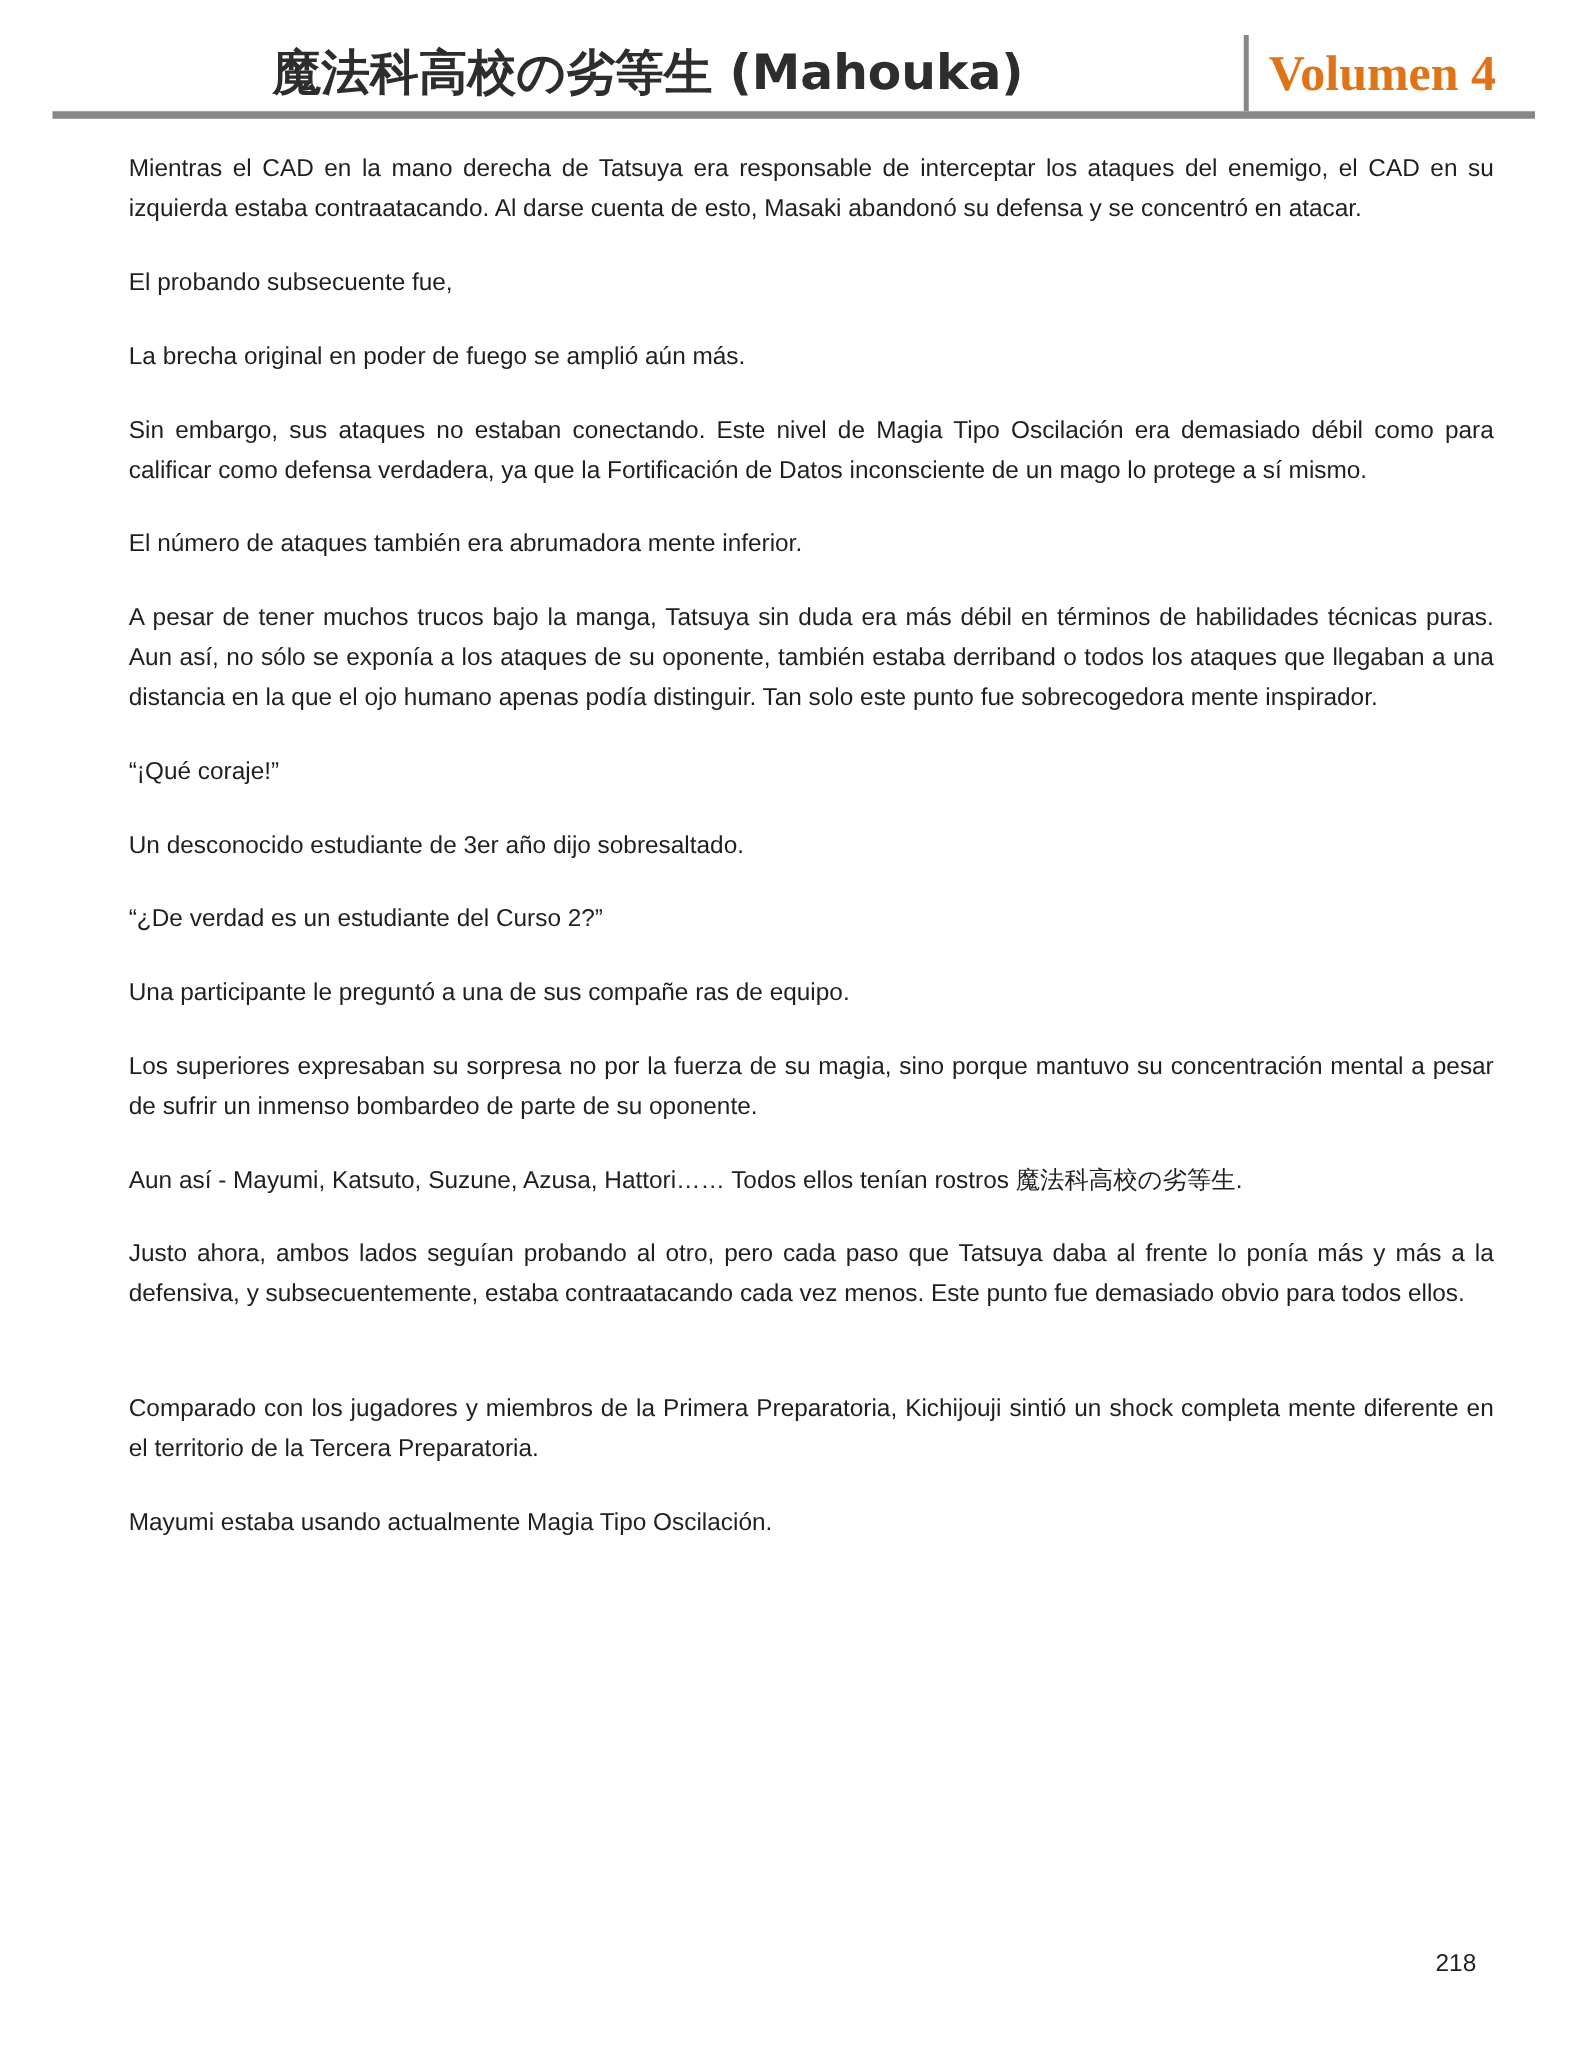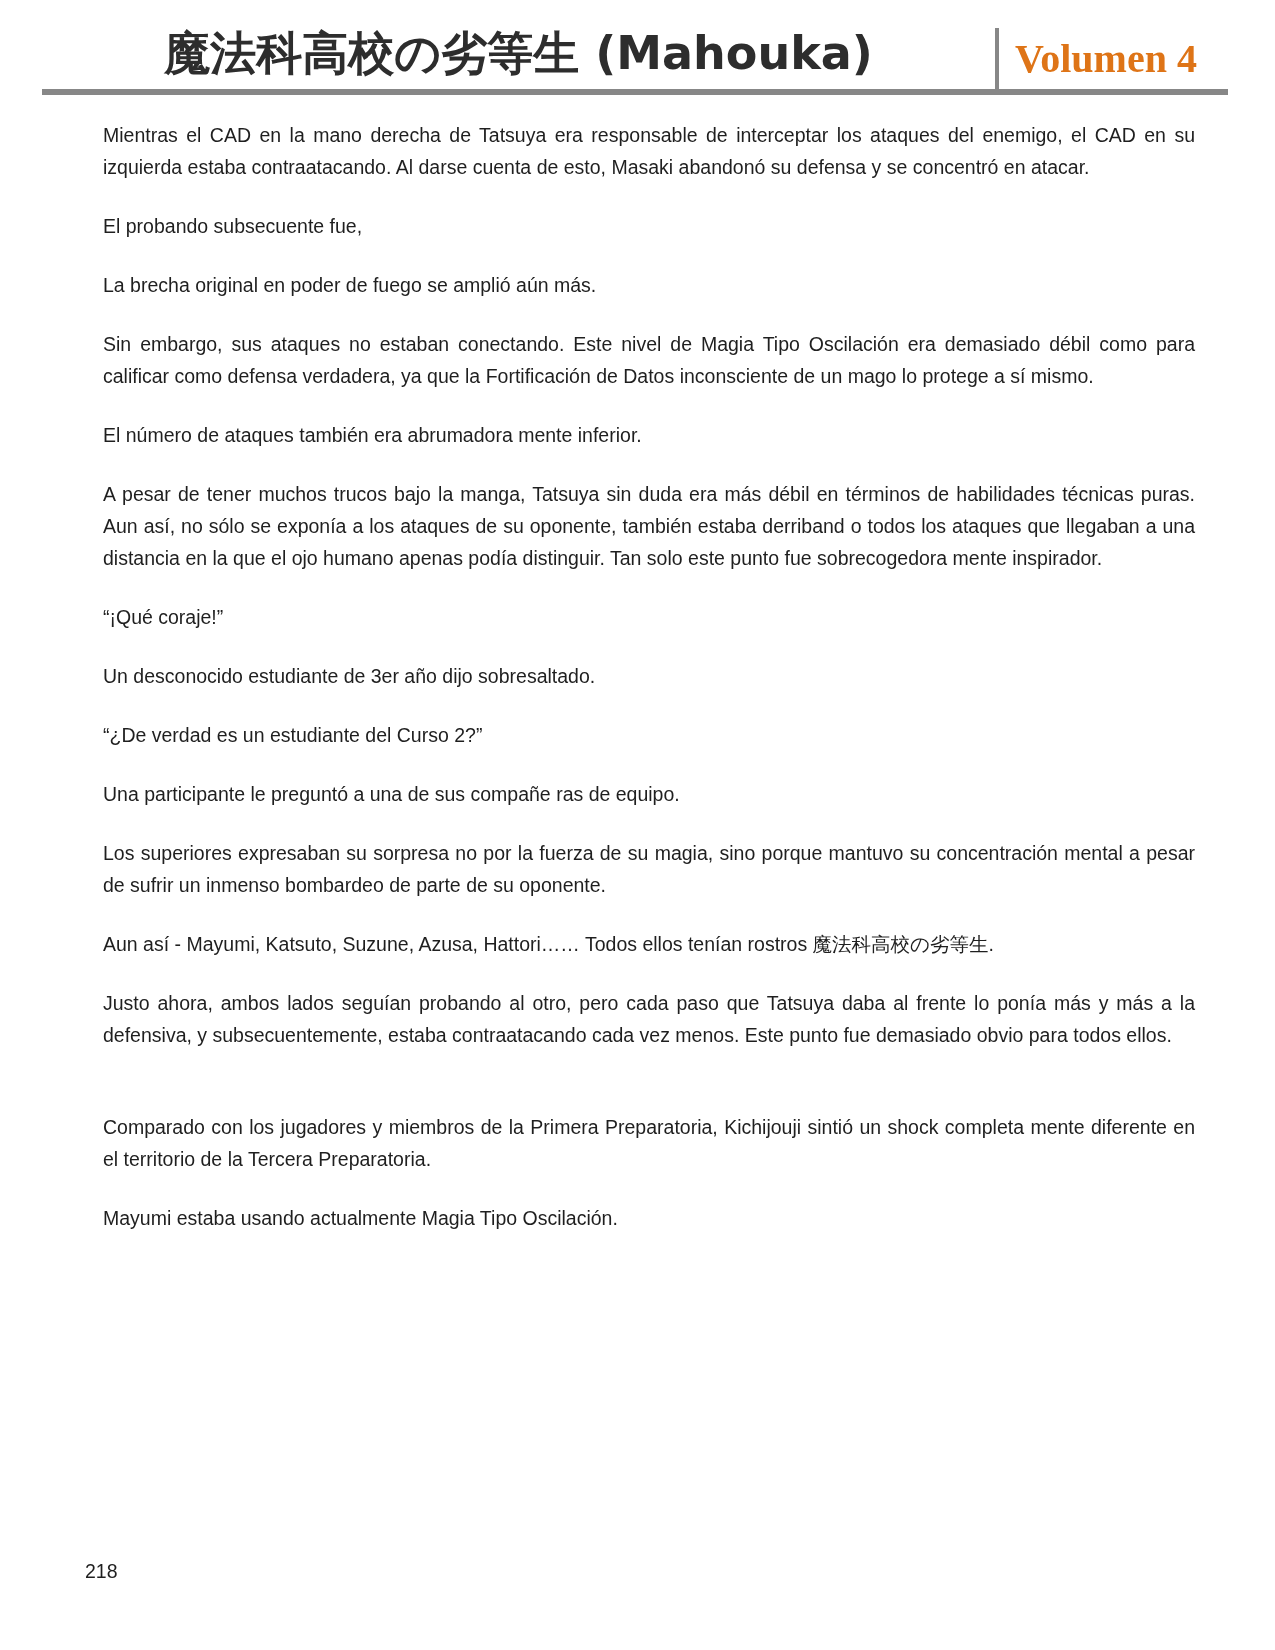--- a/index.html
+++ b/index.html
@@ -30,21 +30,21 @@
   .title-cell {
     width: 953px;
     box-sizing: border-box;
     display: flex;
     align-items: flex-end;
     justify-content: center;
     padding-bottom: 4px;
   }
   .page-title {
     font-family: "DejaVu Sans", "Liberation Sans", sans-serif;
-    font-size: 46px;
+    font-size: 39px;
     font-weight: 700;
     color: #2d2d2d;
     white-space: nowrap;
   }
   .volume-cell {
     flex: 1;
     box-sizing: border-box;
     margin-top: 28px;
     border-left: 4px solid #878787;
     display: flex;
@@ -78,20 +78,21 @@
   }
   .gap-spacer {
     height: 33px;
   }
   
   .page-number {
     position: absolute;
     top: 1560px;
     left: 85px;
     width: 1096px;
+    text-align: right;
     font-size: 19.5px;
     color: #1f1f1f;
   }
 </style>
 </head>
 <body>
 
 <div class="page">
 
   <div class="header">

